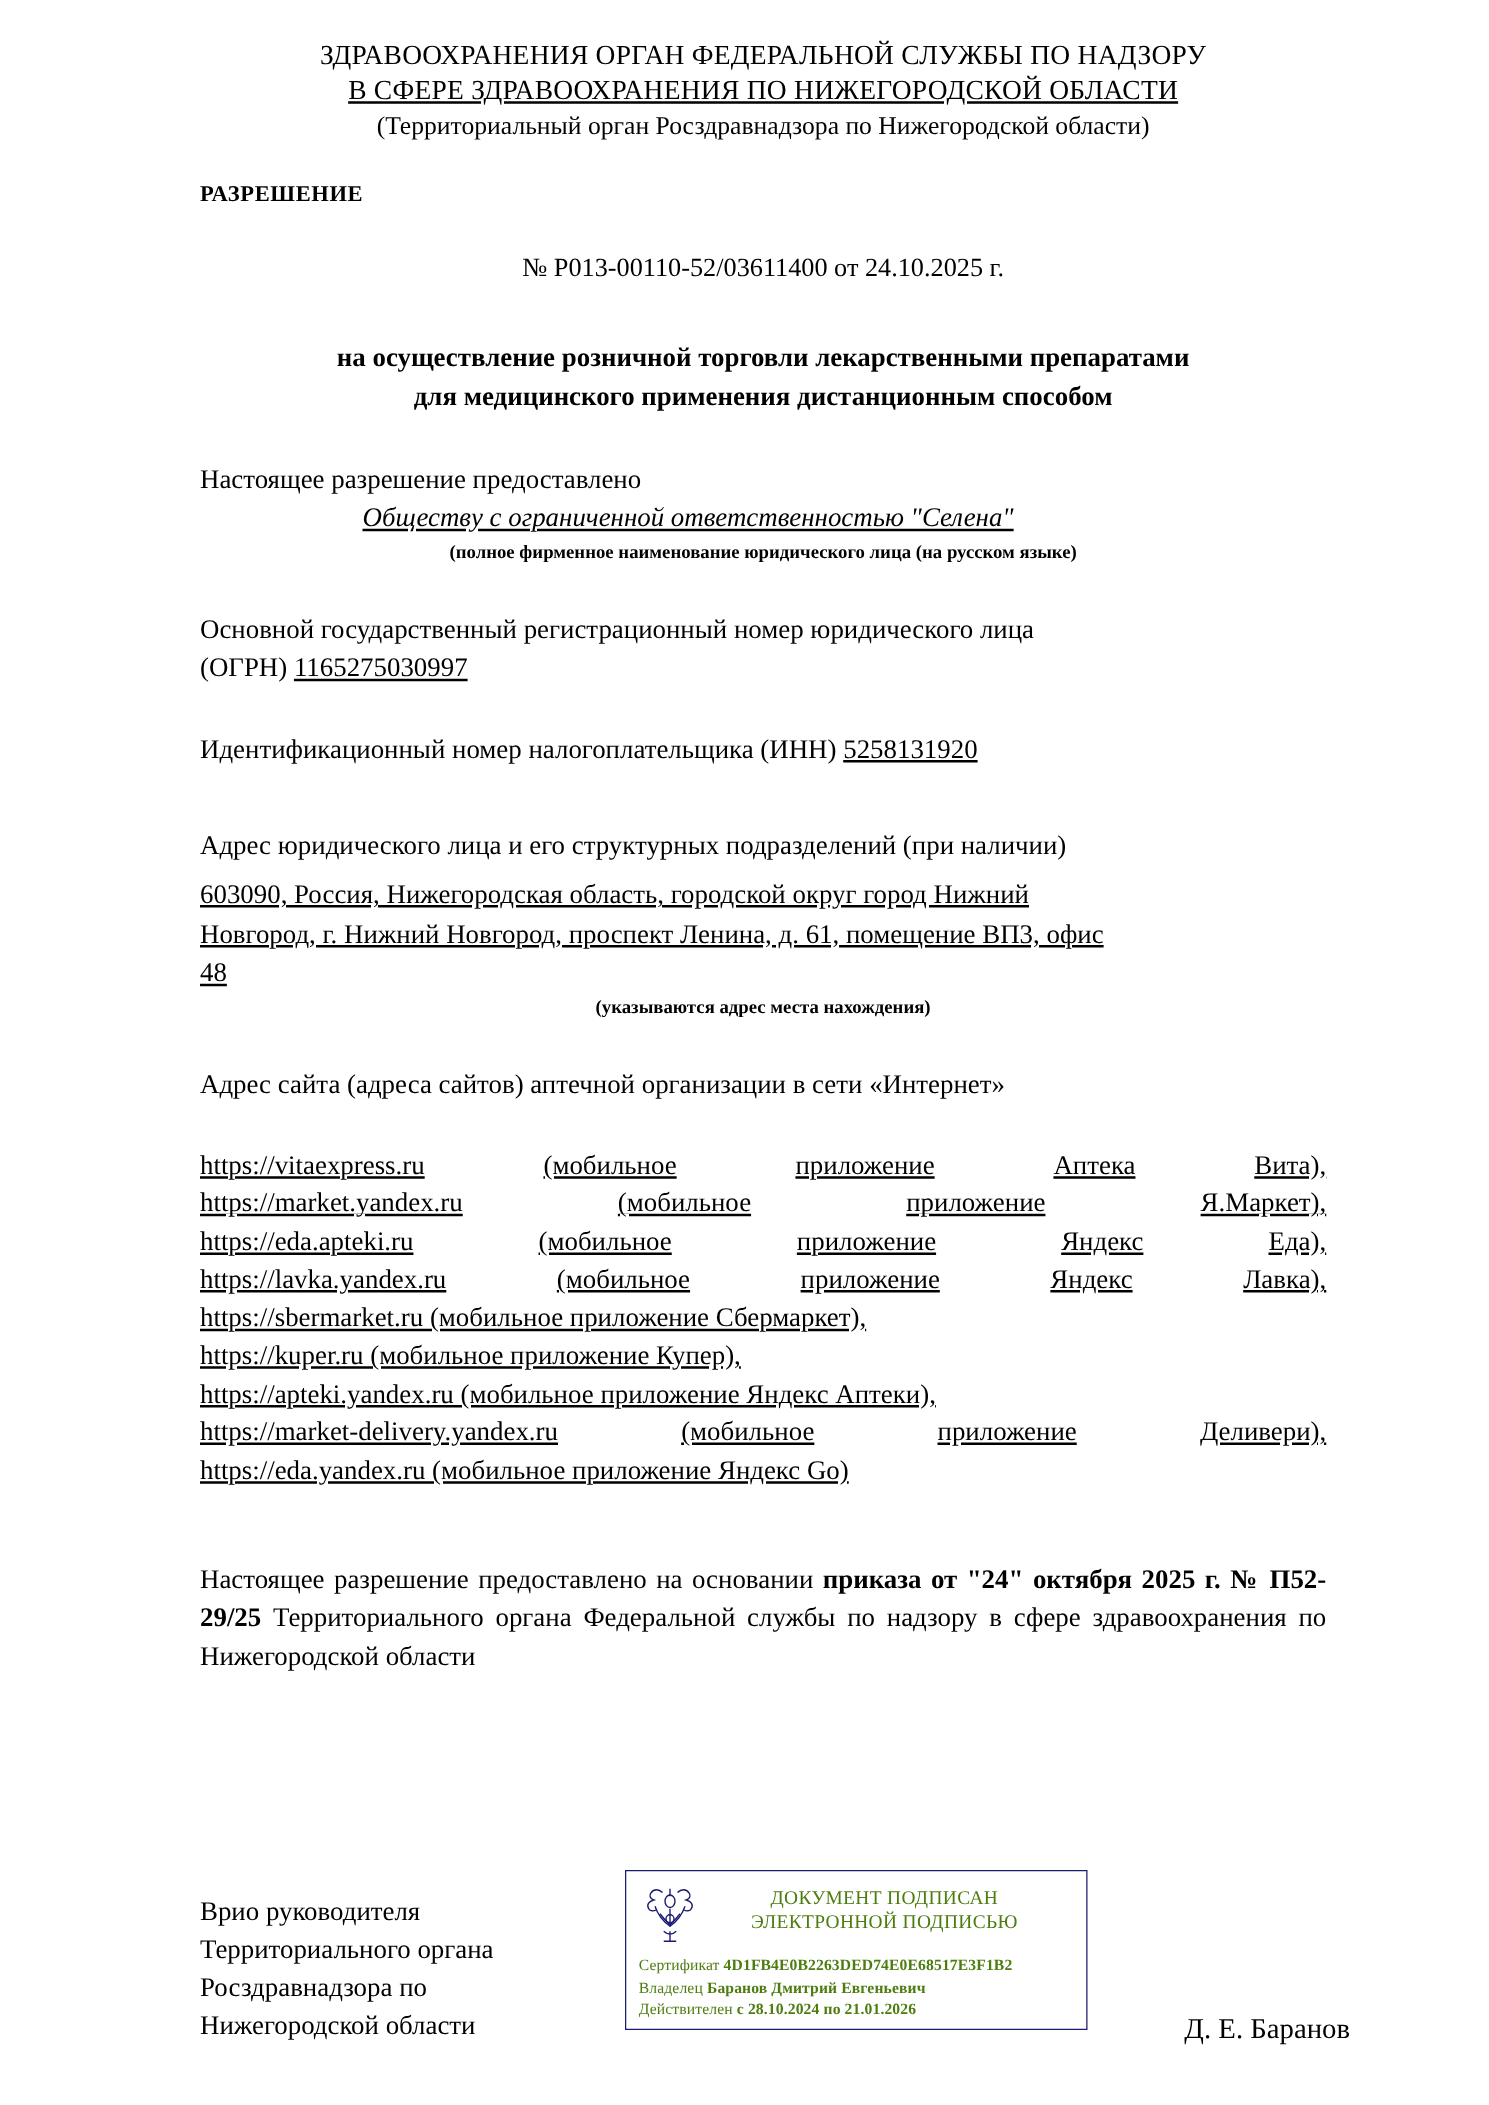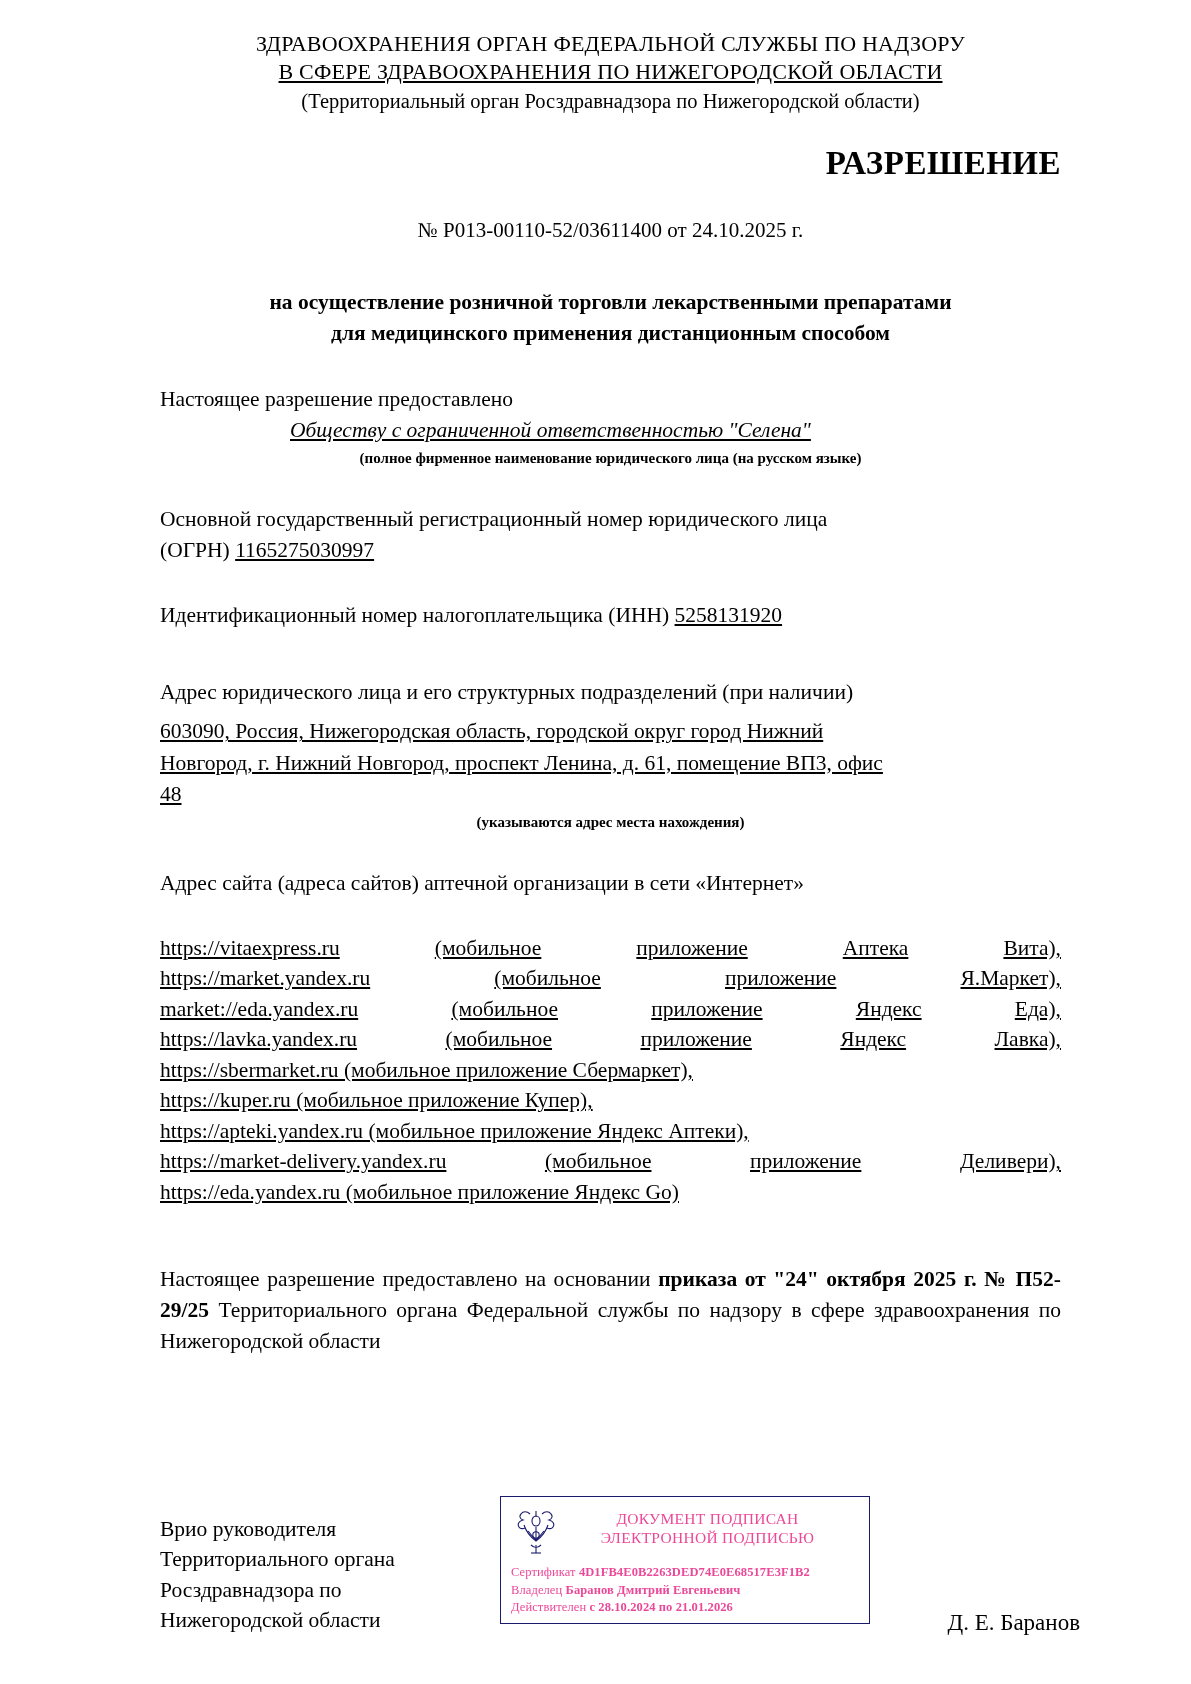--- a/index.html
+++ b/index.html
@@ -28,23 +28,23 @@
     display: block;
     white-space: nowrap;
   }
   .hdr .l2 { text-decoration: underline; }
   .subhdr {
     text-align: center;
     font-size: 20.5px;
     margin-top: 4px;
   }
   .title {
-    text-align: right;
+    text-align: left;
     font-weight: bold;
-    font-size: 33px;
+    font-size: 18px;
     margin-top: 32px;
     letter-spacing: 0.5px;
   }
   .regnum {
     text-align: center;
     font-size: 21px;
     margin-top: 36px;
   }
   .purpose {
     text-align: center;
@@ -118,21 +118,21 @@
     font-size: 23px;
   }
   .stamp {
     position: absolute;
     left: 500px;
     bottom: 60px;
     width: 370px;
     border: 1.5px solid #1a1a6e;
     box-sizing: border-box;
     padding: 8px 23px 6px 10px;
-    color: #ec4899;
+    color: #4d7c0f;
     background: #fff;
   }
   .stamp-top {
     display: flex;
     align-items: flex-start;
     gap: 8px;
   }
   .stamp-emblem {
     width: 50px;
     height: 54px;
@@ -220,21 +220,21 @@
         <span>Аптека</span>
         <span>Вита),</span>
       </span>
       <span class="site-row spread">
         <span>https://market.yandex.ru</span>
         <span>(мобильное</span>
         <span>приложение</span>
         <span>Я.Маркет),</span>
       </span>
       <span class="site-row spread">
-        <span>market://eda.yandex.ru</span>
+        <span>https://eda.apteki.ru</span>
         <span>(мобильное</span>
         <span>приложение</span>
         <span>Яндекс</span>
         <span>Еда),</span>
       </span>
       <span class="site-row spread">
         <span>https://lavka.yandex.ru</span>
         <span>(мобильное</span>
         <span>приложение</span>
         <span>Яндекс</span>

